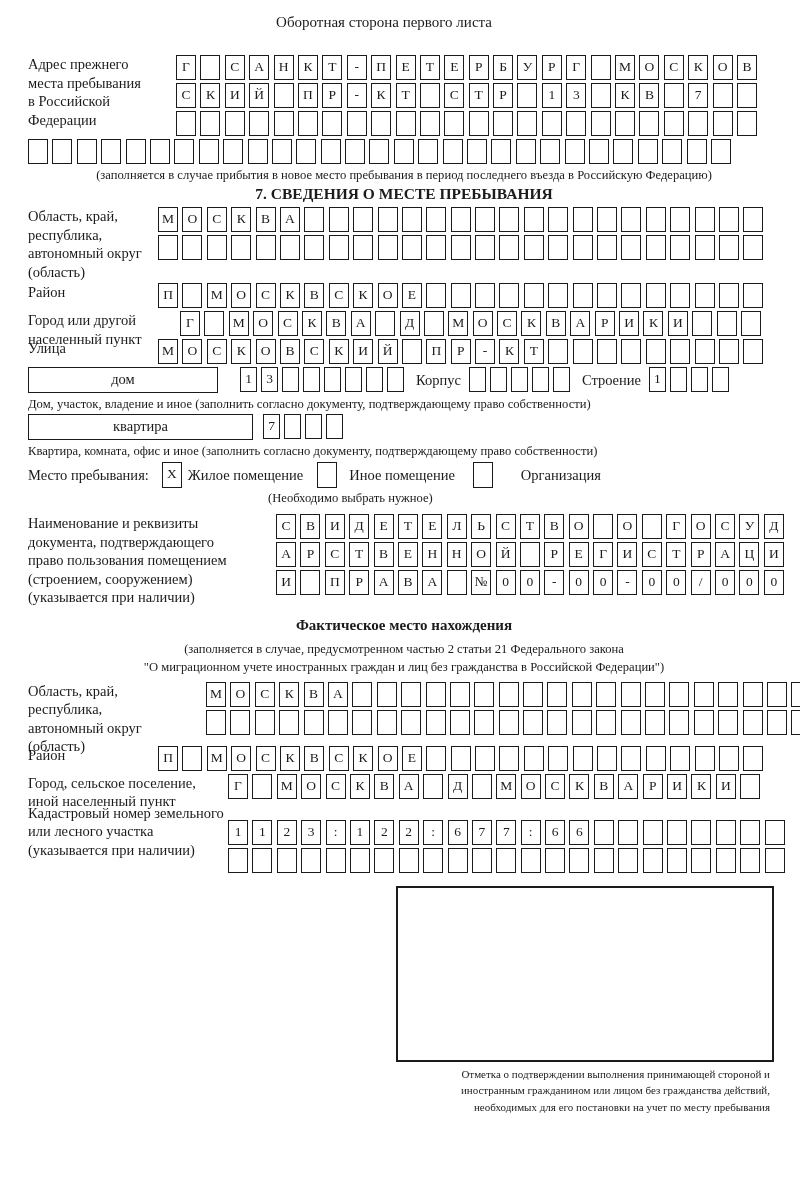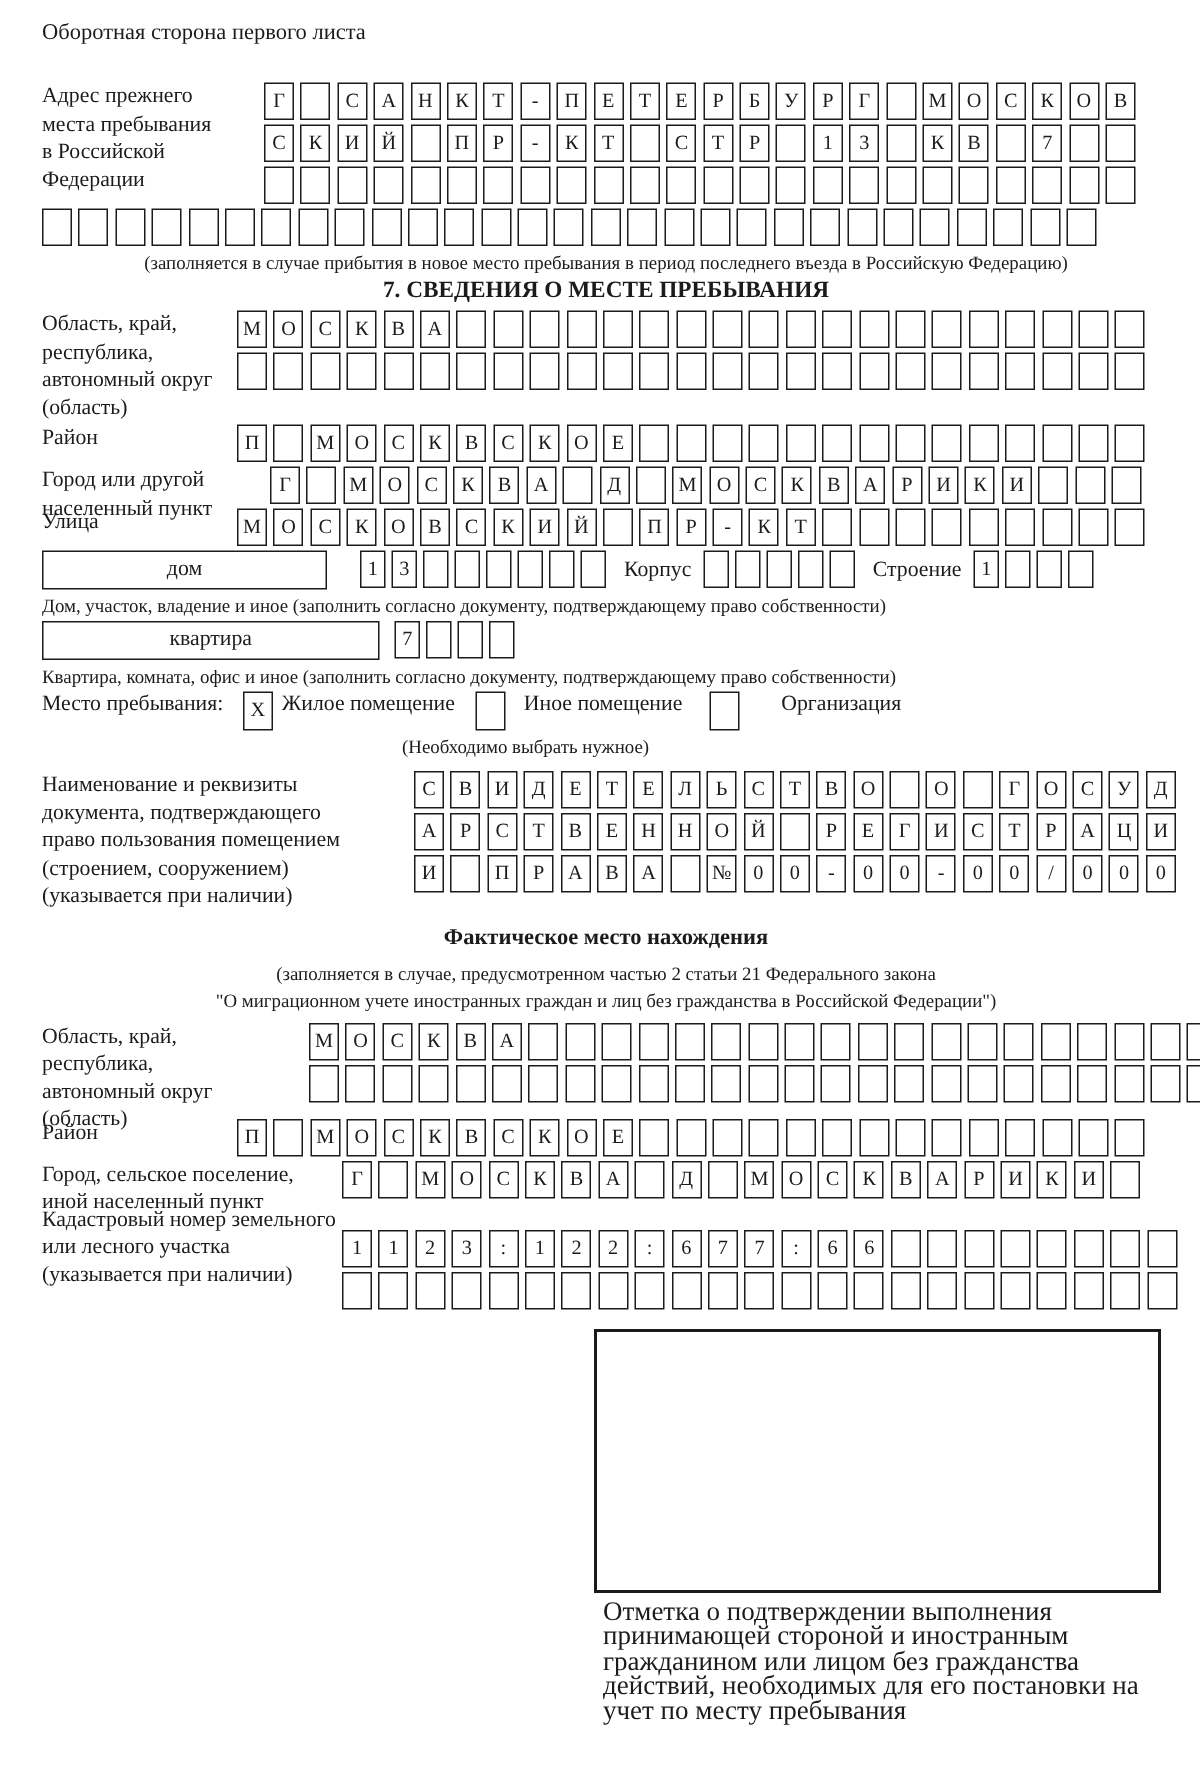--- a/index.html
+++ b/index.html
@@ -7,21 +7,21 @@
     position:relative;
     width:800px;height:1180px;
     background:#ffffff;
     box-sizing:border-box;
     padding:14px 20px 0 28px;
     font-family:"Liberation Serif", serif;
     color:#1b1b1b;
     overflow:hidden;
   }
   .header-note{
-    text-align:left;
+    text-align:center;
     font-size:15px;
     padding-right:40px;
     margin-bottom:24px;
   }
   .frow{display:flex;align-items:flex-start;}
   .flabel{font-size:14.5px;line-height:18.5px;flex:0 0 auto;}
   .w122{width:122px;margin-right:26px;}
   .w130{width:130px;}
   .w152{width:152px;}
   .w150{width:150px;margin-right:28px;}
@@ -49,21 +49,21 @@
   .pull{margin-bottom:-10px;}
   .labelbox{
     box-sizing:border-box;border:1.8px solid #1b1b1b;
     height:26px;line-height:22px;text-align:center;
     font-size:14.5px;background:#fff;
   }
   .housebox{width:190px;margin-right:22px;}
   .aptbox{width:225px;margin-right:10px;}
   .inline-word{font-size:14.5px;line-height:26px;margin:0 8px;}
   .house-row,.apt-row{display:flex;align-items:flex-start;height:26px;margin-bottom:3px;}
-  .stay-row{display:flex;height:28px;margin-top:1px;}
+  .stay-row{display:flex;align-items:center;height:28px;margin-top:1px;}
   .stay-label{font-size:14.5px;}
   .checkbox{
     box-sizing:border-box;width:20px;height:26px;
     border:1.8px solid #1b1b1b;text-align:center;
     font-size:13.5px;line-height:22px;background:#fff;
   }
   .cb1{margin-left:13px;}
   .ol1{margin-left:6px;}
   .cb2{margin-left:14px;}
   .ol2{margin-left:12px;}
@@ -80,21 +80,21 @@
   .mb8{margin-bottom:8px;}
   .mt16{margin-top:16px;}
   .stamp-box{
     box-sizing:border-box;
     margin:10px 0 4px 368px;
     width:378px;height:176px;
     border:2px solid #1b1b1b;background:#fff;
   }
   .stamp-caption{
     margin-left:374px;width:368px;
-    text-align:left;font-size:18px;line-height:16.5px;
+    text-align:right;font-size:11px;line-height:16.5px;
   }
 </style>
 </head>
 <body>
 
 <div class="page">
 
   <div class="header-note">Оборотная сторона первого листа</div>
 
   <div class="frow">

